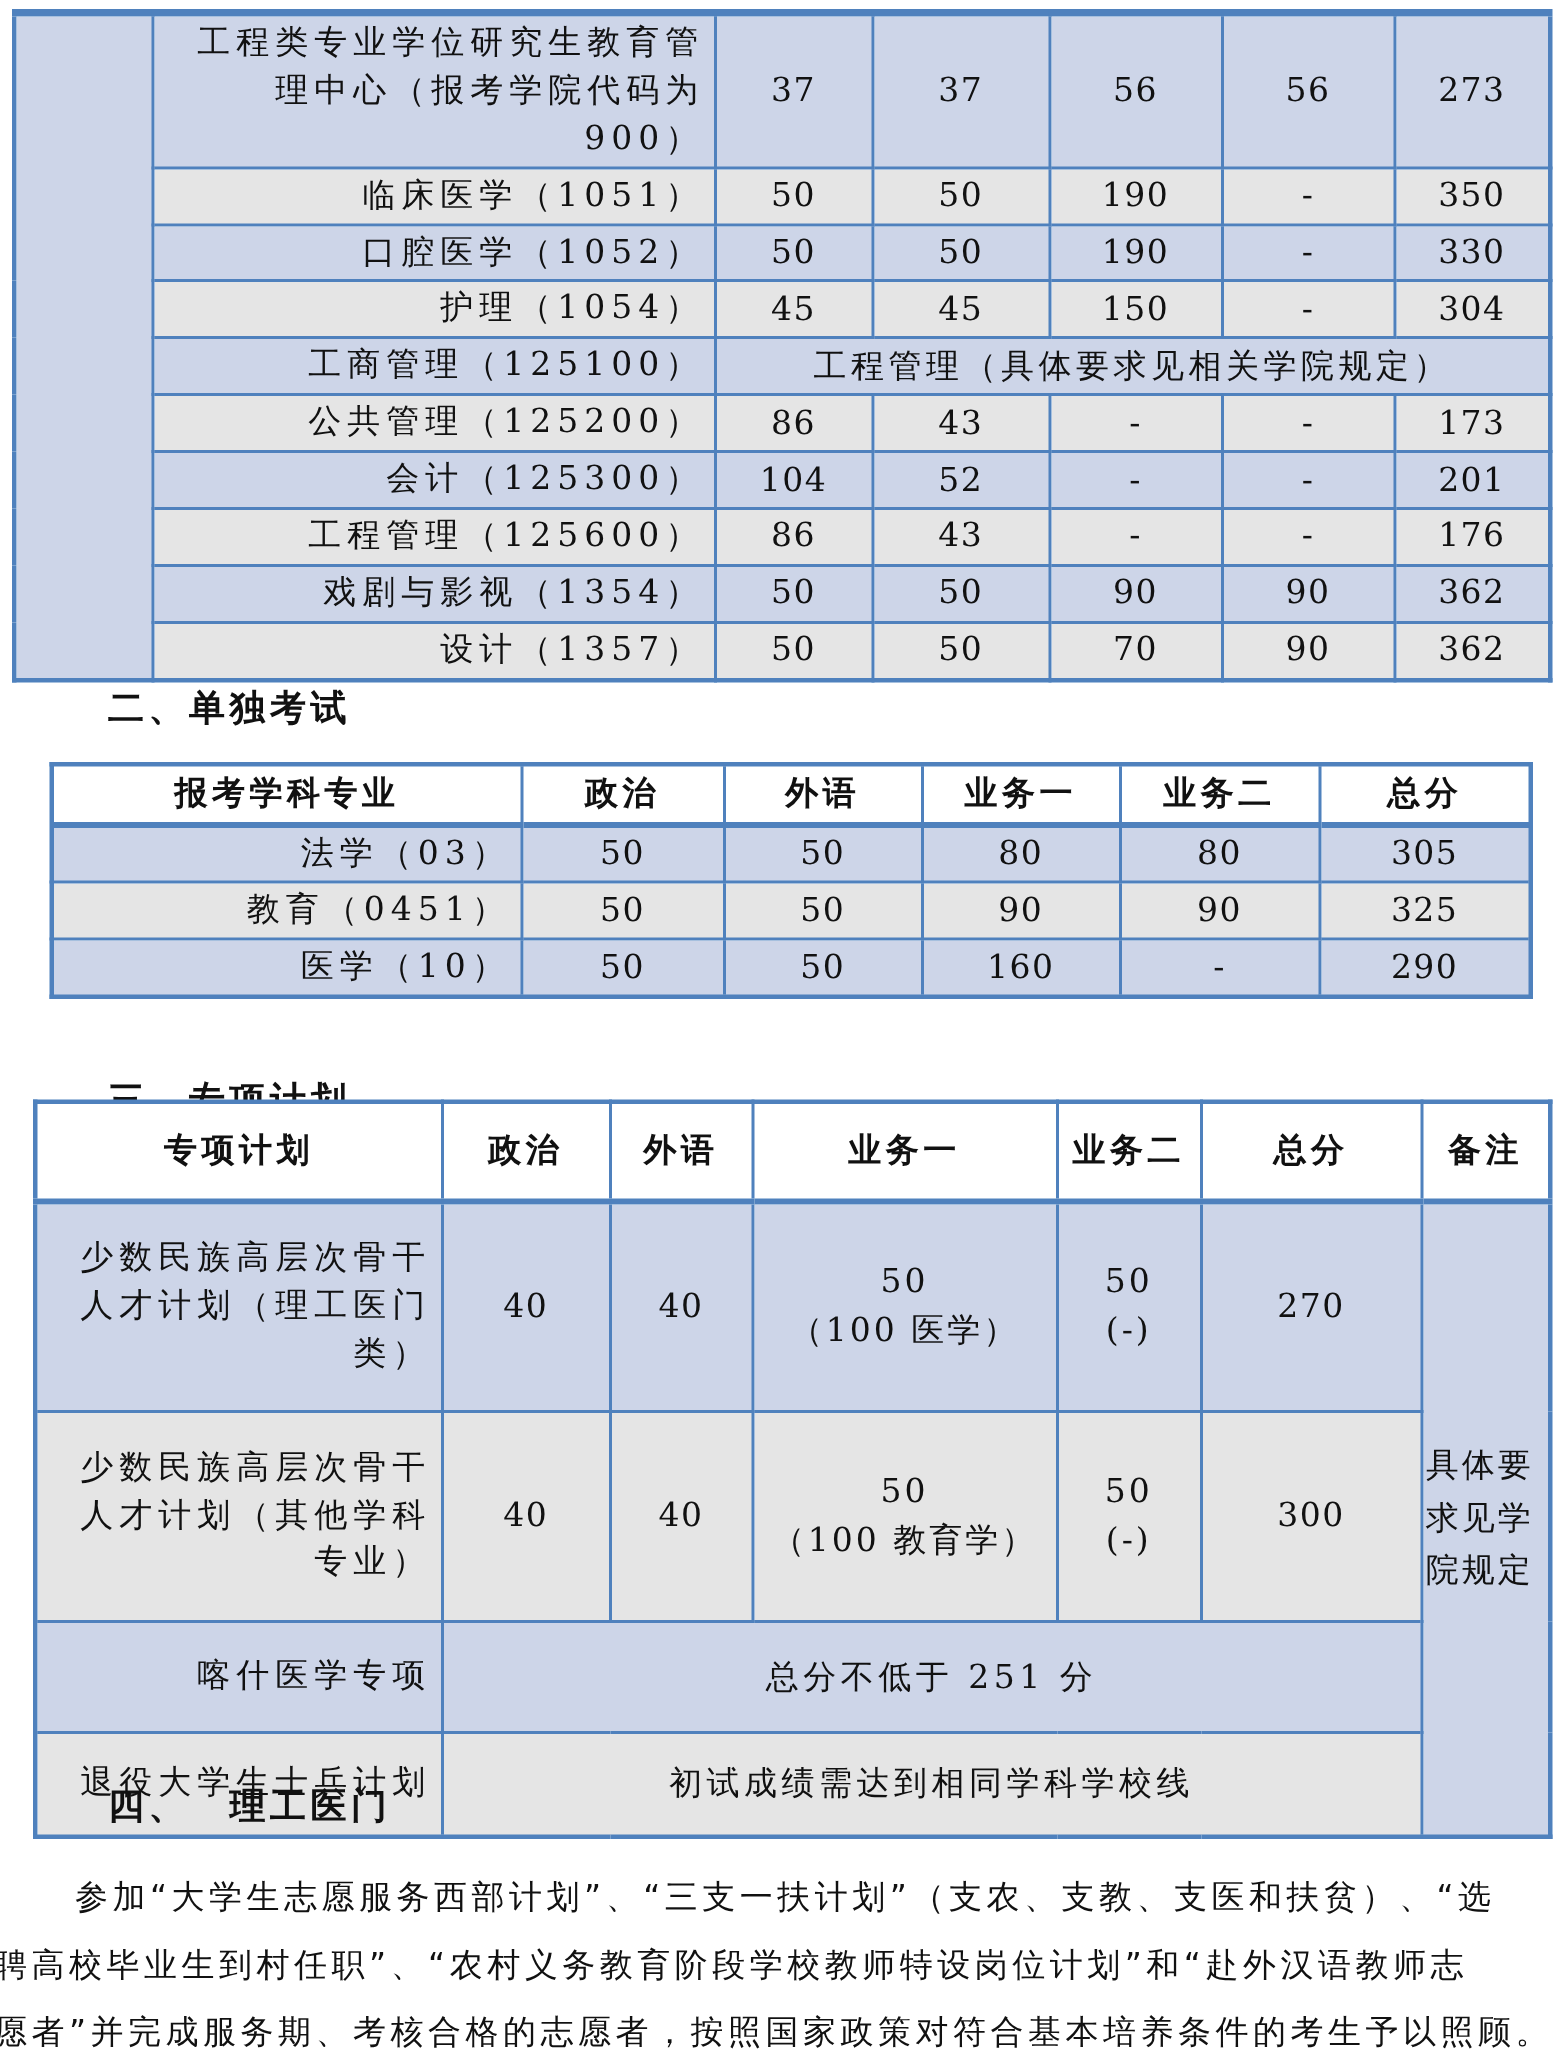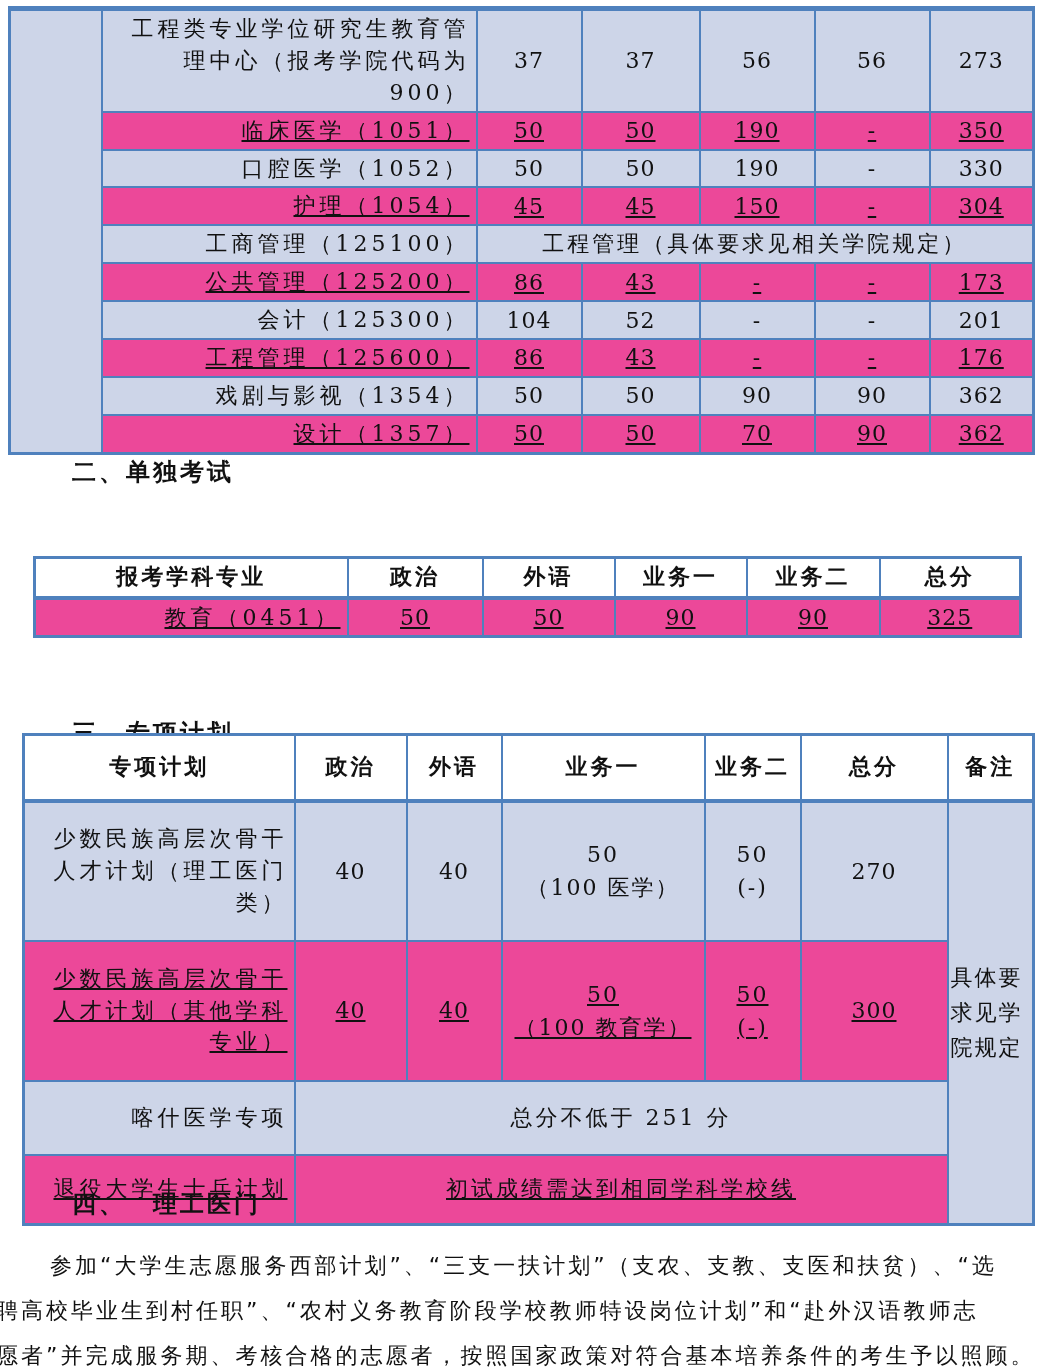--- a/index.html
+++ b/index.html
@@ -14,21 +14,21 @@
   table.t td,table.t th{border:2px solid var(--border);vertical-align:middle;
         font-size:22px;overflow:hidden;}
   table.t{border:3px solid var(--border);}
   table.t1{border-top-width:5px;}
   td.nm{text-align:right;padding:2px 6px 2px 12px;letter-spacing:4px;white-space:pre-line;line-height:1.45;}
   td.nm3{padding-left:18px;}
   td.vc{text-align:center;letter-spacing:1px;}
   td.ml{text-align:center;white-space:pre-line;line-height:1.5;letter-spacing:2px;}
   td.mg{text-align:center;letter-spacing:3px;}
   tr.shade td{background:var(--shade);}
-  tr.plain td{background:#ec4899;text-decoration:underline;}
+  tr.plain td{background:#e5e5e5;}
   td.side{background:var(--shade);}
   td.remark{background:var(--shade);white-space:pre-line;
         line-height:1.6;letter-spacing:2px;padding:0 2px;}
   thead th{background:#ffffff;font-family:"DejaVu Sans","Liberation Sans",sans-serif;
         font-weight:bold;letter-spacing:3px;border-bottom:4px solid var(--border) !important;}
   .heading{position:absolute;font-family:"DejaVu Sans","Liberation Sans",sans-serif;
         font-weight:bold;font-size:24px;letter-spacing:3px;white-space:pre;}
   .policy{position:absolute;top:1243px;left:0;width:1043px;
         font-family:"DejaVu Sans","Liberation Sans",sans-serif;font-size:22px;}
   .policy .pline{white-space:nowrap;line-height:45px;letter-spacing:3px;}
@@ -130,47 +130,63 @@
         <td class="vc">50</td>
         <td class="vc">70</td>
         <td class="vc">90</td>
         <td class="vc">362</td>
       </tr>
     </tbody>
   </table>
 
   <div class="heading" style="top:456px;left:72px;">二、单独考试</div>
 
-  <table class="t t2" style="top:508px;left:33px;width:986px;margin-top:48px;">
+  <table class="t t2" style="top:508px;left:33px;width:986px;">
     <colgroup>
       <col style="width:313px">
         <col style="width:135px">
         <col style="width:132px">
       <col style="width:132px">
         <col style="width:133px">
         <col style="width:141px">
     </colgroup>
     <thead>
       <tr class="r40">
         <th>报考学科专业</th>
         <th>政治</th>
         <th>外语</th>
         <th>业务一</th>
         <th>业务二</th>
         <th>总分</th>
       </tr>
     </thead>
     <tbody>
+      <tr class="shade r37">
+        <td class="nm">法学（03）</td>
+        <td class="vc">50</td>
+        <td class="vc">50</td>
+        <td class="vc">80</td>
+        <td class="vc">80</td>
+        <td class="vc">305</td>
+      </tr>
       <tr class="plain r37">
         <td class="nm">教育（0451）</td>
         <td class="vc">50</td>
         <td class="vc">50</td>
         <td class="vc">90</td>
         <td class="vc">90</td>
         <td class="vc">325</td>
+      </tr>
+      <tr class="shade r37">
+        <td class="nm">医学（10）</td>
+        <td class="vc">50</td>
+        <td class="vc">50</td>
+        <td class="vc">160</td>
+        <td class="vc">-</td>
+        <td class="vc">290</td>
       </tr>
     </tbody>
   </table>
 
   <div class="heading" style="top:681px;left:72px;margin-top:36px;">三、专项计划</div>
 
   <table class="t t3" style="top:733px;left:22px;width:1010px;">
     <colgroup>
       <col style="width:271px">
         <col style="width:112px">

